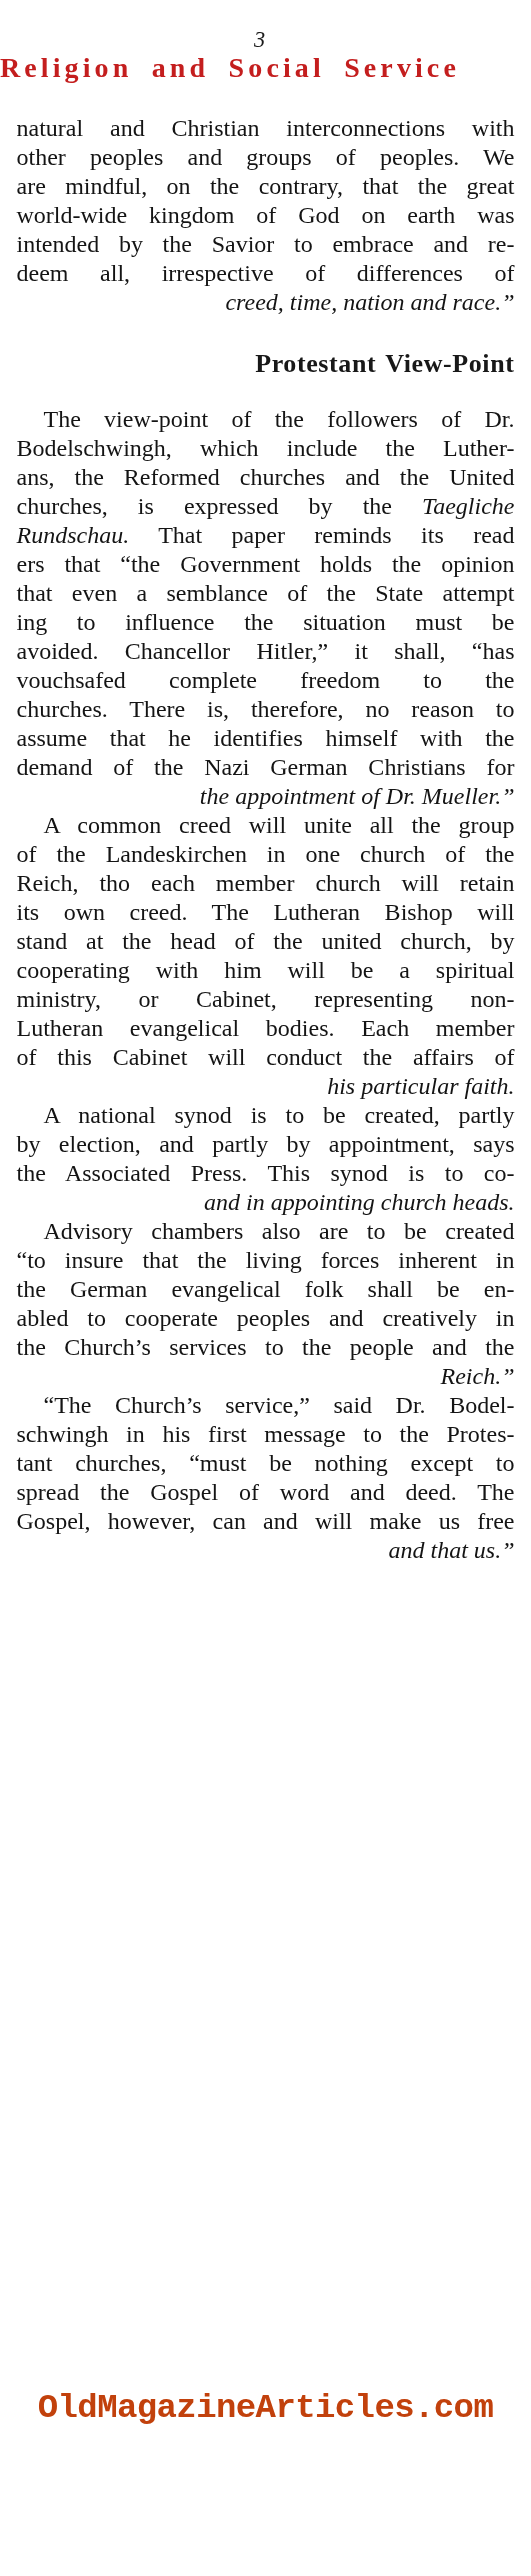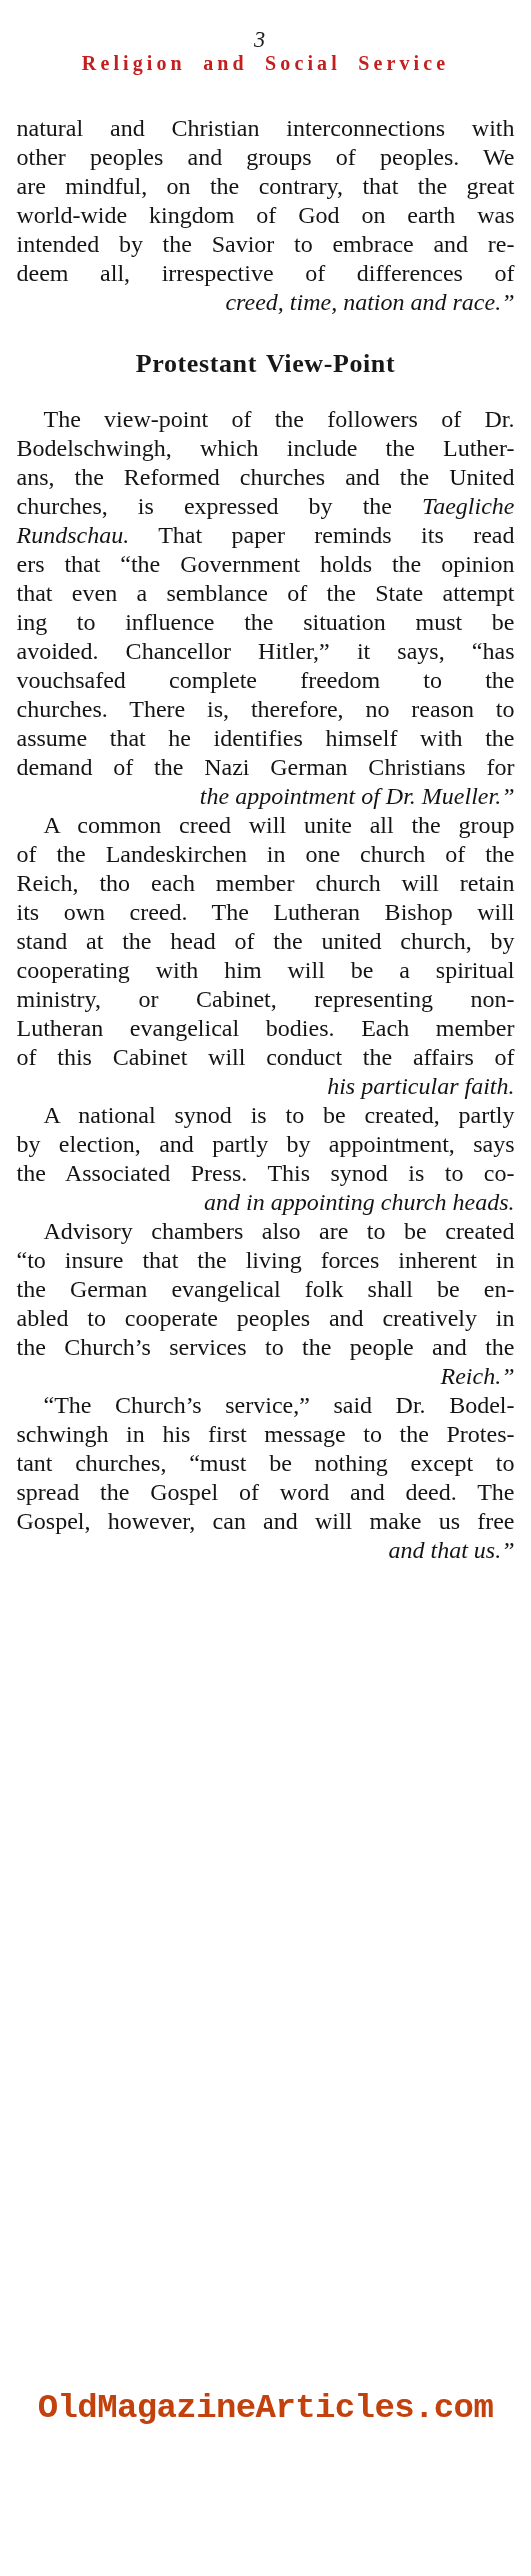--- a/index.html
+++ b/index.html
@@ -12,37 +12,36 @@
     overflow:hidden;
   }
   .pageno {
     position:absolute; top:27px; left:0; width:519px;
     text-align:center;
     font-size:22.4px; font-style:italic;
     color:#1b1b1b;
   }
   .title {
     position:absolute; top:52px; left:0; width:531px; margin:0;
-    text-align:center;
-    font-size:20px; font-weight:bold;
+    font-size:28px; font-weight:bold;
     letter-spacing:4.1px; word-spacing:8.3px;
     color:#c41e1e;
     white-space:nowrap;
   }
   .body {
     position:absolute; top:114px; left:16.5px; width:498px;
     font-size:24px; line-height:29px;
   }
   .line { width:498px; }
   .line.j { text-align:justify; text-align-last:justify; }
   .line.last { text-align:right;font-style:italic; }
   .ind { text-indent:27px; }
   .heading {
     margin:31px 0 25px 0;
-    text-align:center;
+    text-align:right;
     font-size:26px; font-weight:bold;
     letter-spacing:0.6px; word-spacing:2.4px;
     line-height:32px;
     color:#181818;
   }
   .watermark {
     position:absolute; top:2389px; left:0; width:531px;
     text-align:center;
     font-family:"Liberation Mono", monospace;
     font-size:34px; font-weight:bold;
@@ -73,21 +72,21 @@
     <h2 class="heading">Protestant View-Point</h2>
 
     <div class="line j ind">The view-point of the followers of Dr.</div>
     <div class="line j">Bodelschwingh, which include the Luther-</div>
     <div class="line j">ans, the Reformed churches and the United</div>
     <div class="line j"><span>churches, is expressed by the </span><i>Taegliche</i></div>
     <div class="line j"><i>Rundschau.</i><span>  That paper reminds its read</span></div>
     <div class="line j">ers that “the Government holds the opinion</div>
     <div class="line j">that even a semblance of the State attempt</div>
     <div class="line j">ing to influence the situation must be</div>
-    <div class="line j">avoided.  Chancellor Hitler,” it says, “has</div>
+    <div class="line j">avoided.  Chancellor Hitler,” it shall, “has</div>
     <div class="line j">vouchsafed complete freedom to the</div>
     <div class="line j">churches.  There is, therefore, no reason to</div>
     <div class="line j">assume that he identifies himself with the</div>
     <div class="line j">demand of the Nazi German Christians for</div>
     <div class="line last">the appointment of Dr. Mueller.”</div>
 
     <div class="line j ind">A common creed will unite all the group</div>
     <div class="line j">of the Landeskirchen in one church of the</div>
     <div class="line j">Reich, tho each member church will retain</div>
     <div class="line j">its own creed.  The Lutheran Bishop will</div>

